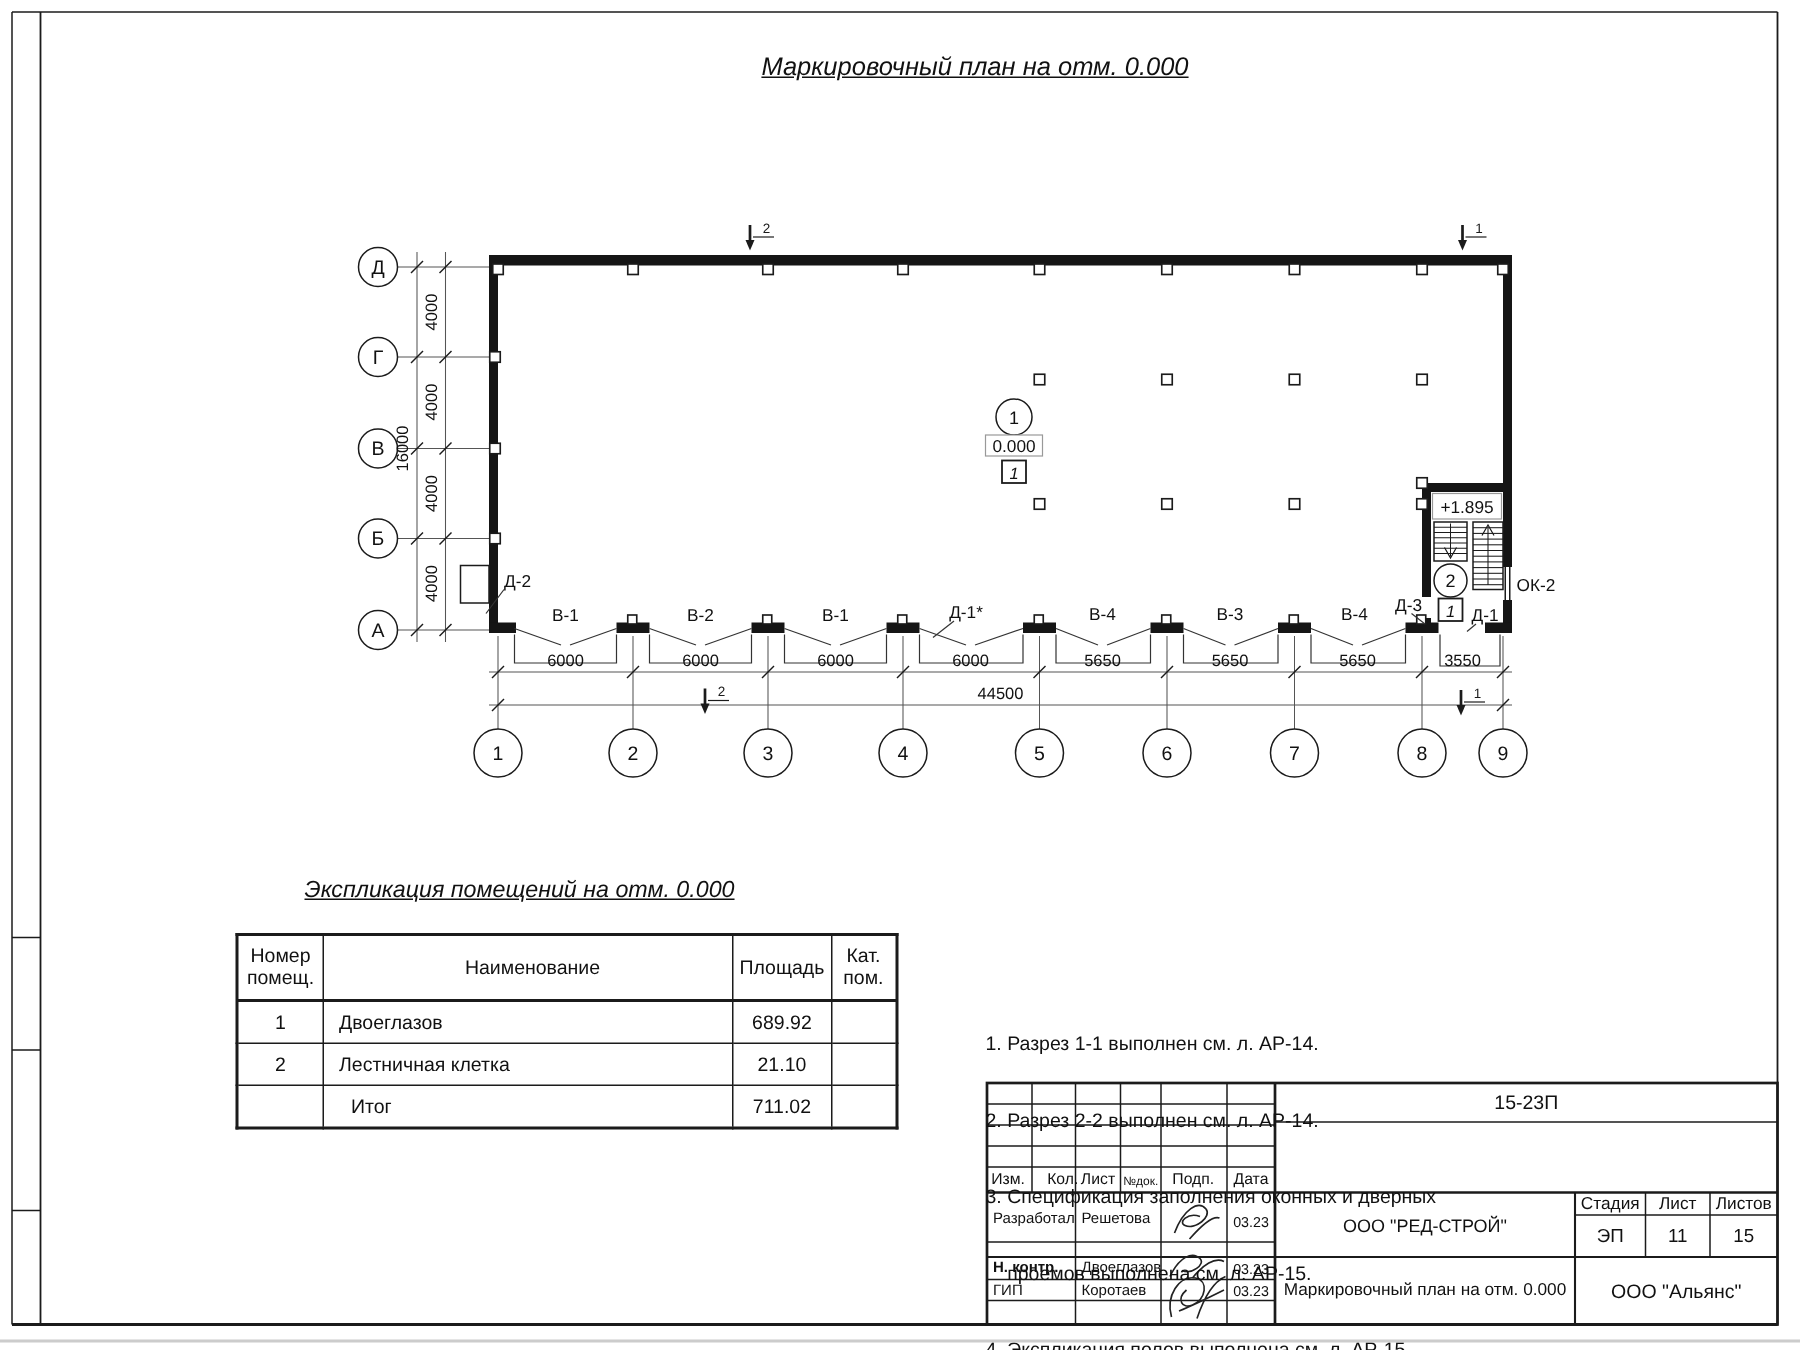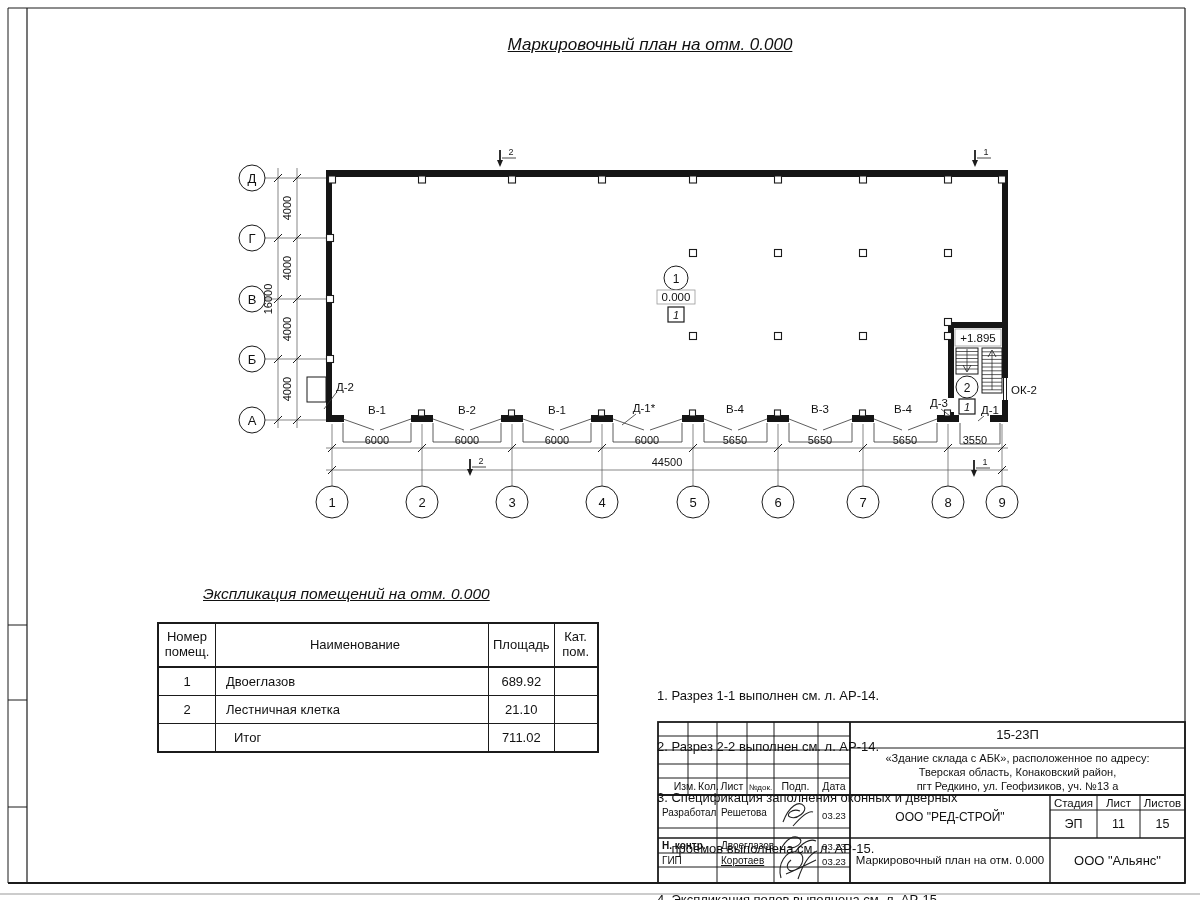--- a/index.html
+++ b/index.html
@@ -403,43 +403,38 @@
   <div id="notes">
     <div>1. Разрез 1-1 выполнен см. л. АР-14.</div>
     <div>2. Разрез 2-2 выполнен см. л. АР-14.</div>
     <div>3. Спецификация заполнения оконных и дверных</div>
     <div>    проемов выполнена см. л. АР-15.</div>
     <div>4. Экспликация полов выполнена см. л. АР-15.</div>
   </div>
 
   <div class="tb ctr" style="left:850px;top:727px;width:335px;font-size:13px;">15-23П</div>
 
-  <div class="tb ctr" style="left:855px;top:751px;width:325px;font-size:11px;line-height:14px;">
-    <div>«Здание склада с АБК», расположенное по адресу:</div>
-    <div>Тверская область, Конаковский район,</div>
-    <div>пгт Редкино, ул. Геофизиков, уч. №13 а</div>
-  </div>
-
-  <div class="tb ctr" style="left:658px;top:780px;width:54px;font-size:10.5px;">Изм.</div>
+
+  <div class="tb ctr" style="left:658px;top:780px;width:28px;font-size:10.5px;">Изм.</div>
   <div class="tb ctr" style="left:688px;top:780px;width:41px;font-size:10.5px;">Кол.</div>
   <div class="tb ctr" style="left:717px;top:780px;width:30px;font-size:10.5px;">Лист</div>
   <div class="tb ctr" style="left:747px;top:783px;width:27px;font-size:8px;">№док.</div>
   <div class="tb ctr" style="left:774px;top:780px;width:43px;font-size:10.5px;">Подп.</div>
   <div class="tb ctr" style="left:818px;top:780px;width:32px;font-size:10.5px;">Дата</div>
 
   <div class="tb" style="left:662px;top:807px;font-size:10px;">Разработал</div>
   <div class="tb" style="left:721px;top:807px;font-size:10px;">Решетова</div>
   <div class="tb ctr" style="left:818px;top:810px;width:32px;font-size:9.5px;">03.23</div>
 
   <div class="tb" style="left:662px;top:840px;font-size:10px;font-weight:bold;">Н. контр.</div>
   <div class="tb" style="left:721px;top:840px;font-size:10px;">Двоеглазов</div>
   <div class="tb ctr" style="left:818px;top:841px;width:32px;font-size:9.5px;">03.23</div>
 
   <div class="tb" style="left:662px;top:855px;font-size:10px;">ГИП</div>
-  <div class="tb" style="left:721px;top:855px;font-size:10px;text-decoration:underline;">Коротаев</div>
+  <div class="tb" style="left:721px;top:855px;font-size:10px;">Коротаев</div>
   <div class="tb ctr" style="left:818px;top:856px;width:32px;font-size:9.5px;">03.23</div>
 
   <div class="tb ctr" style="left:850px;top:810px;width:200px;font-size:12px;">ООО "РЕД-СТРОЙ"</div>
 
   <div class="tb ctr" style="left:1050px;top:797px;width:47px;font-size:11.5px;">Стадия</div>
   <div class="tb ctr" style="left:1097px;top:797px;width:43px;font-size:11.5px;">Лист</div>
   <div class="tb ctr" style="left:1140px;top:797px;width:45px;font-size:11.5px;">Листов</div>
   <div class="tb ctr" style="left:1050px;top:817px;width:47px;font-size:12.5px;">ЭП</div>
   <div class="tb ctr" style="left:1097px;top:817px;width:43px;font-size:12.5px;">11</div>
   <div class="tb ctr" style="left:1140px;top:817px;width:45px;font-size:12.5px;">15</div>

